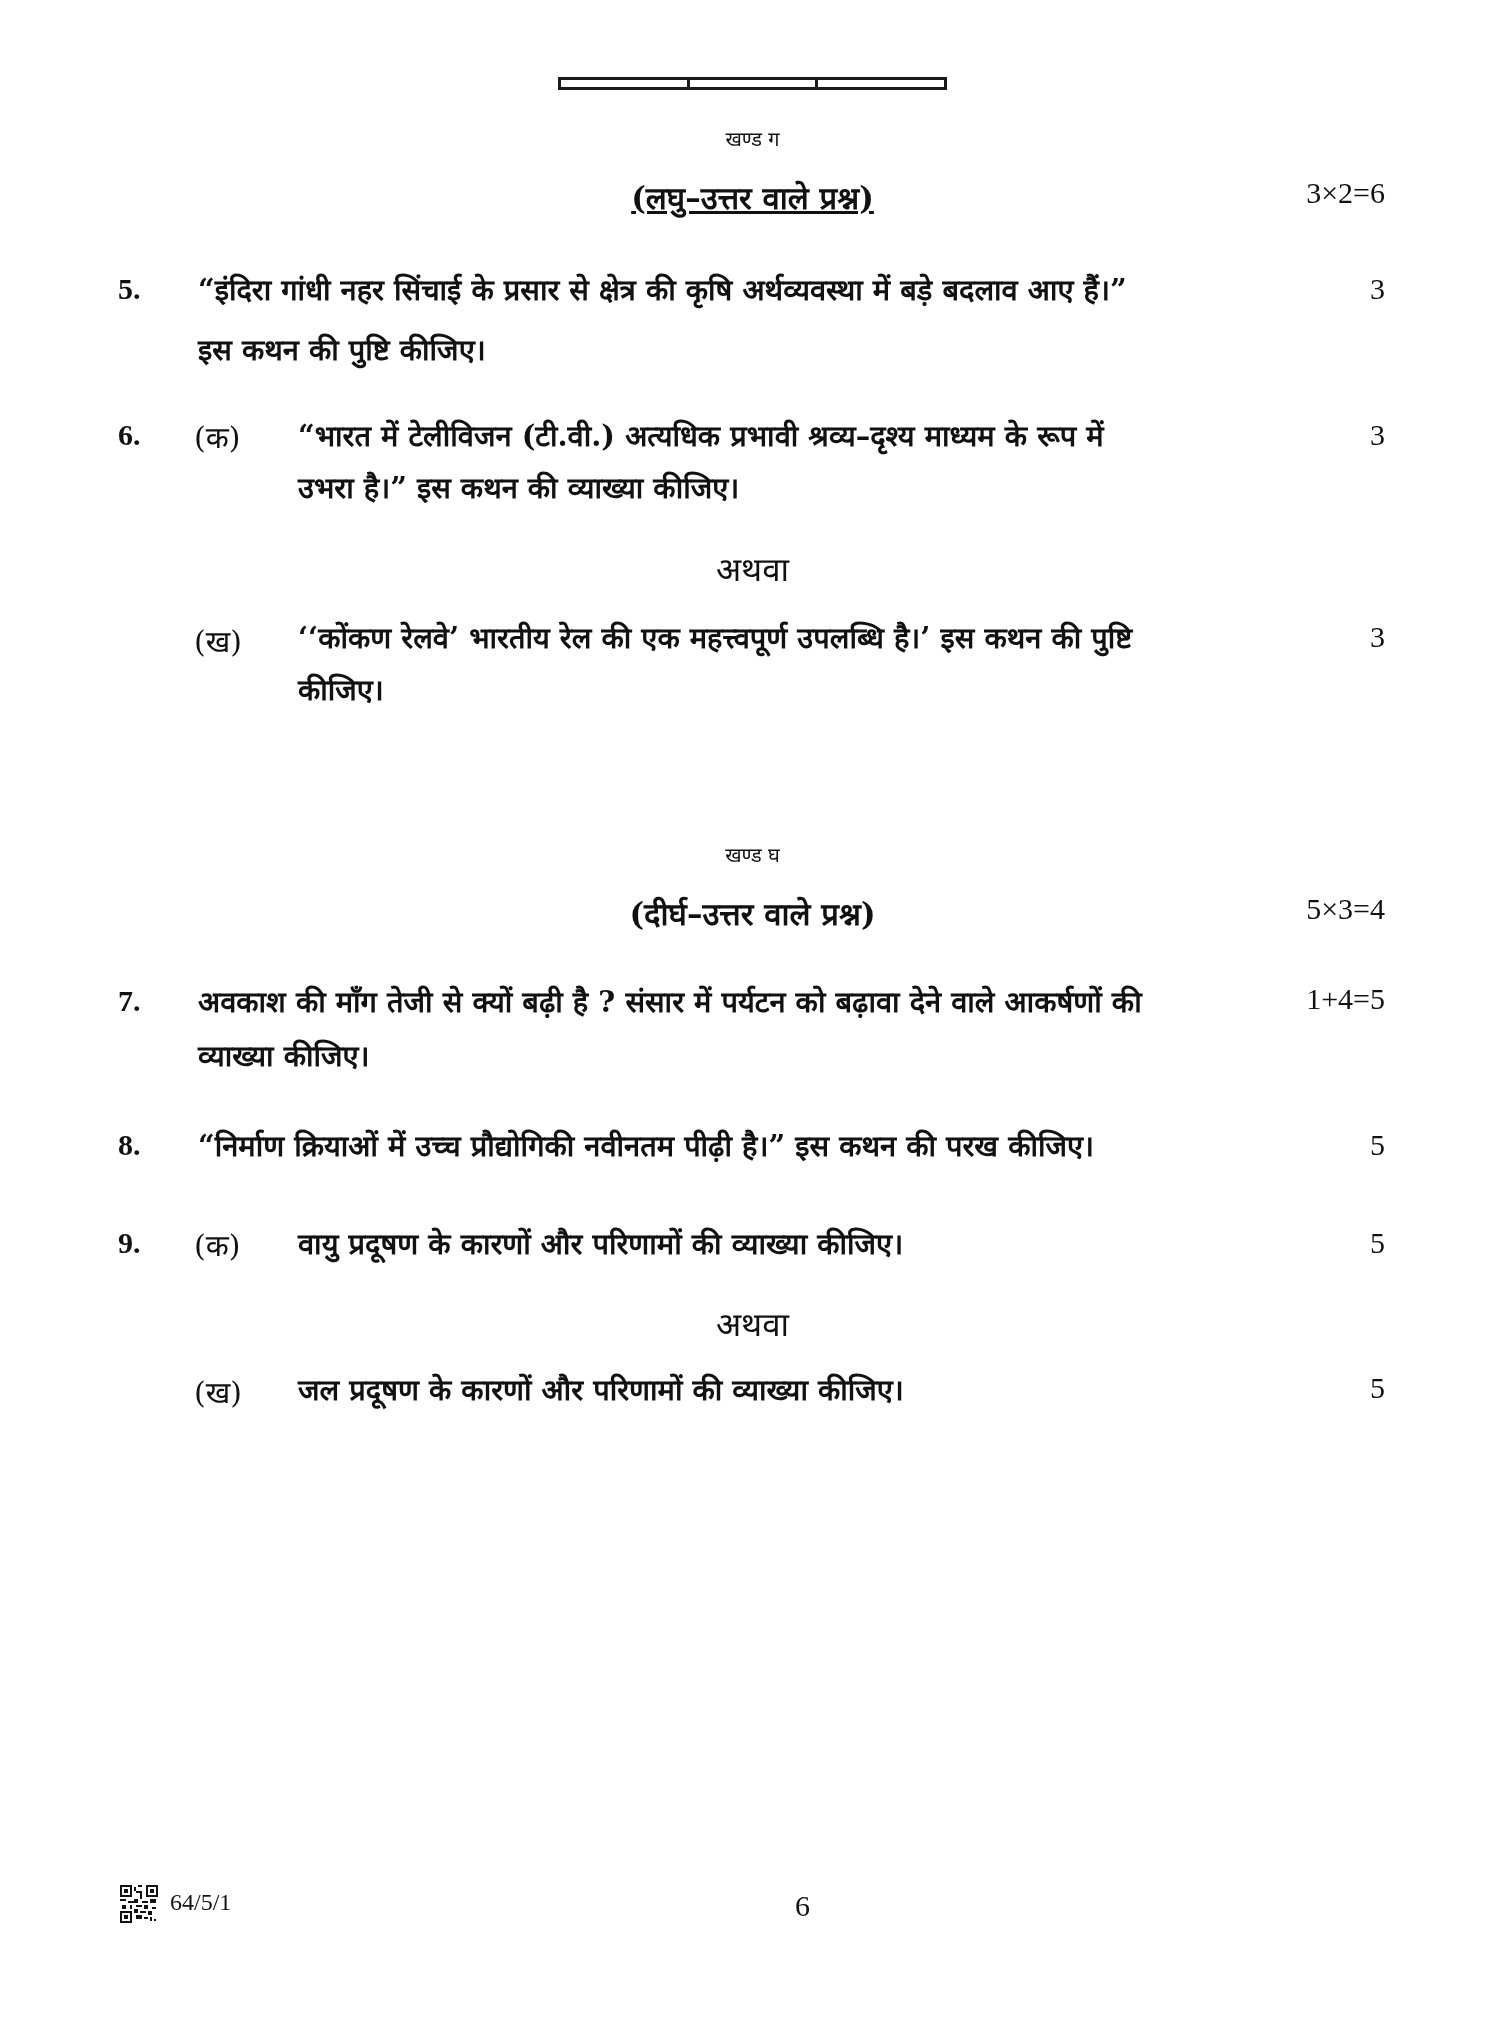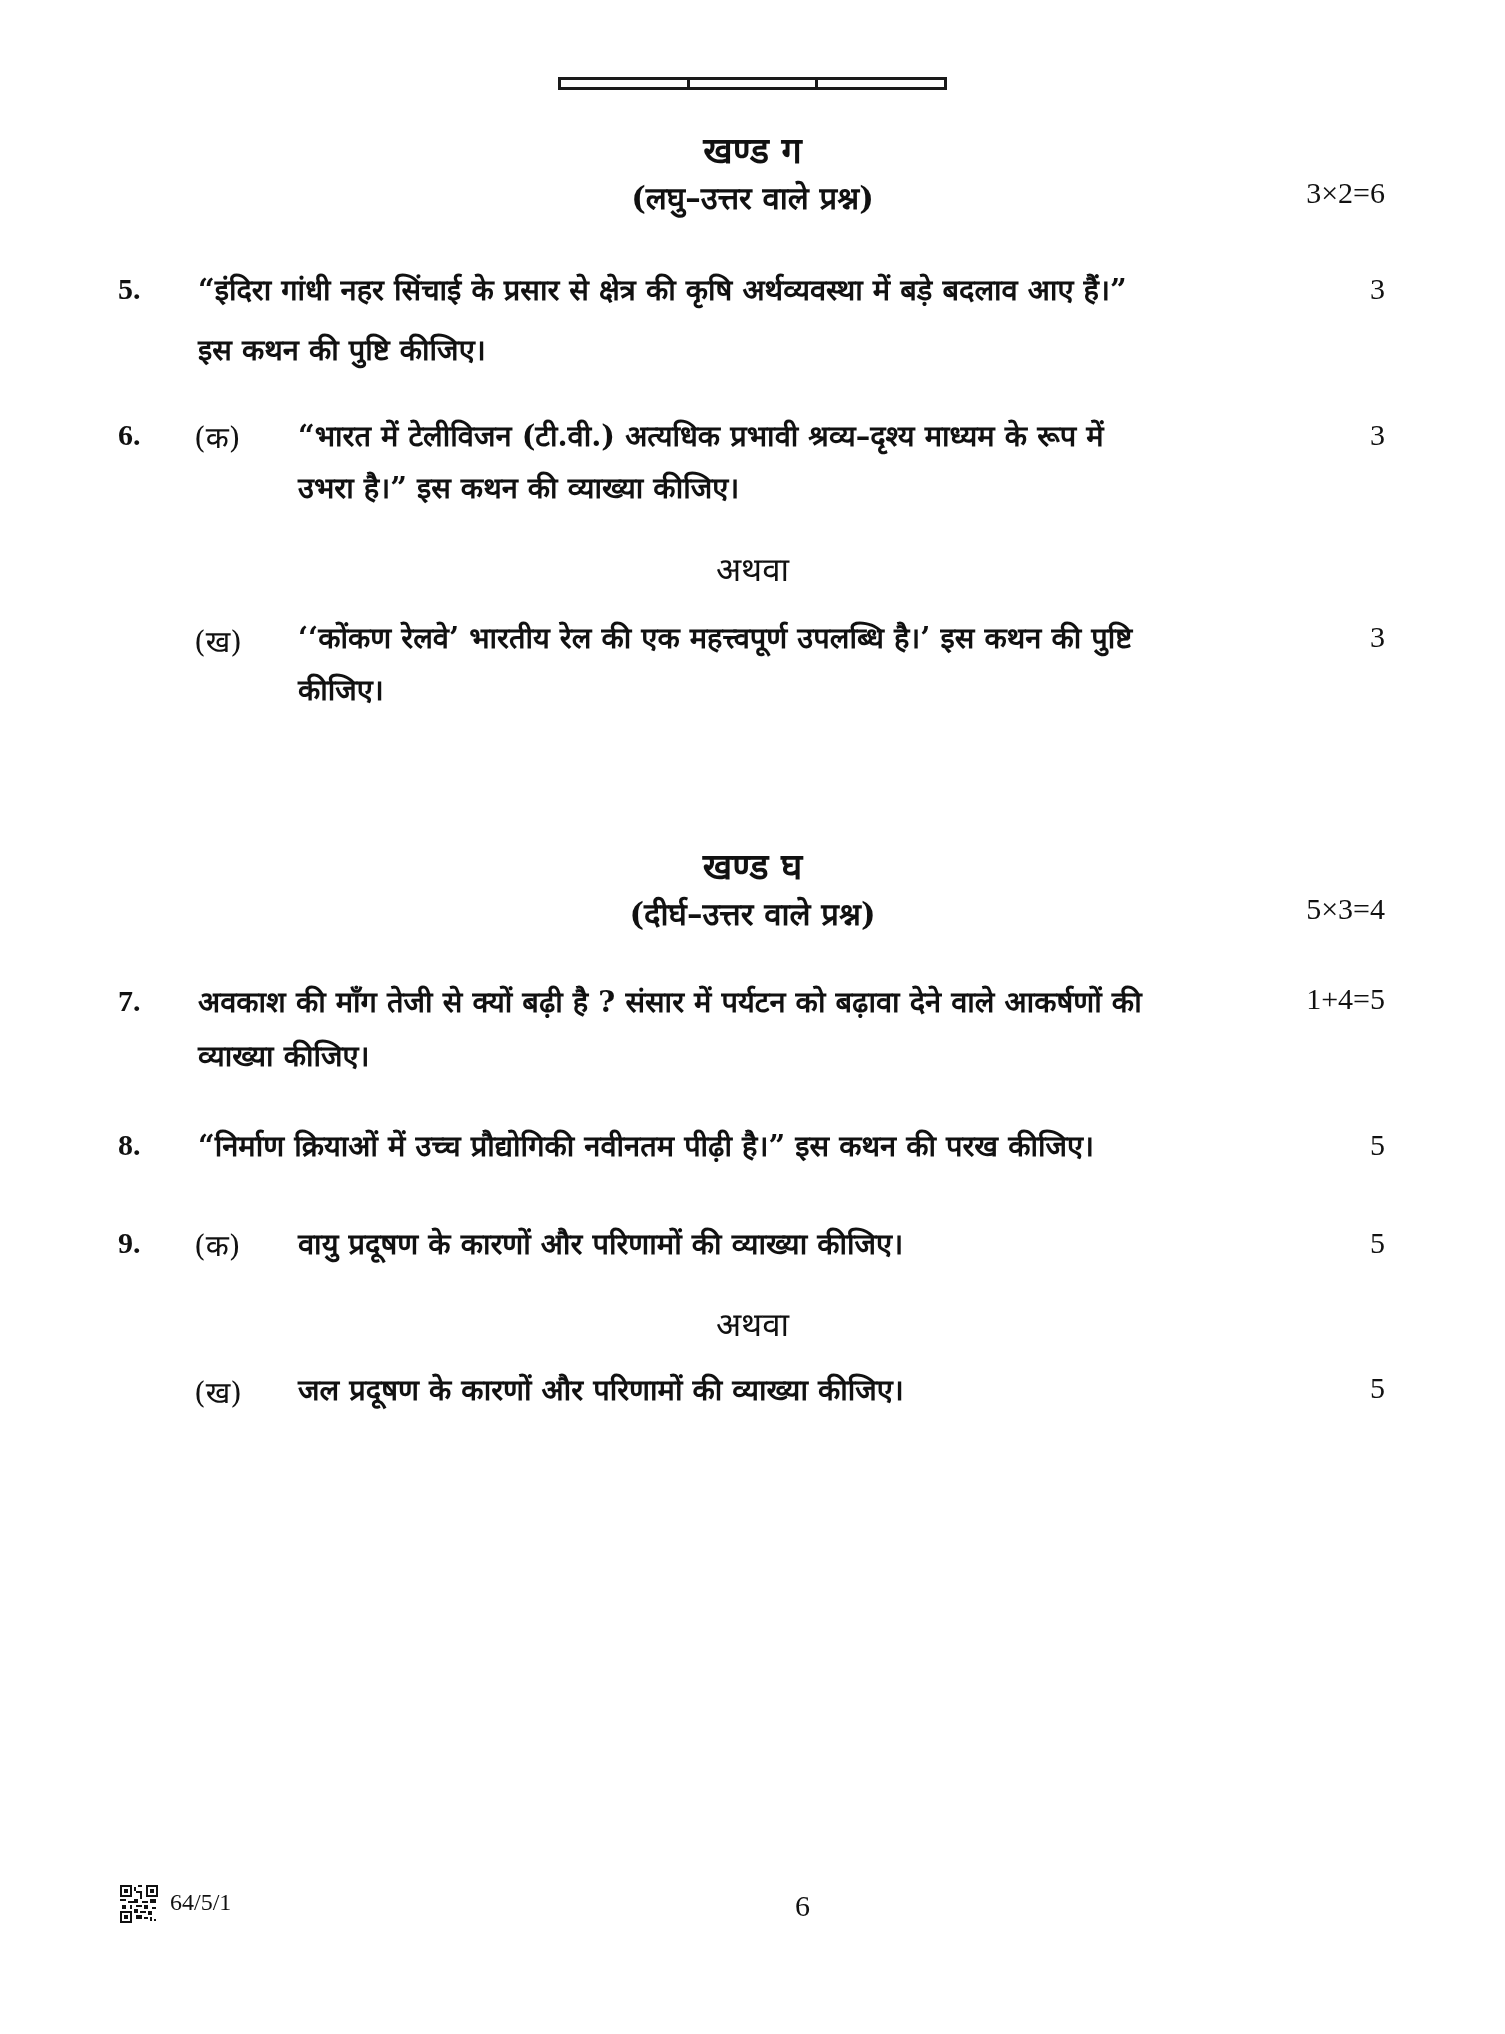--- a/index.html
+++ b/index.html
@@ -9,21 +9,21 @@
     color: #111111;
   }
   .abs { position: absolute; }
   .rule {
     left: 558px; top: 77px; width: 389px; height: 13px;
     border: 3px solid #1a1a1a; box-sizing: border-box; display: flex;
   }
   .rule .seg { flex: 1; border-right: 3px solid #1a1a1a; }
   .rule .seg:last-child { border-right: none; }
   .center { left: 0; width: 1505px; text-align: center; }
-  .section-title { font-weight: bold; font-size: 36px; }
+  .section-title { font-weight: normal; font-size: 20px; }
   .section-sub { font-weight: bold; font-size: 31px; }
   .marks {
     right: 120px; text-align: left;
     font-family: "Liberation Serif", serif; font-size: 30px;
   }
   .qnum { left: 118px; font-weight: bold; font-size: 30px; font-family: "Liberation Serif", serif; }
   .sub { left: 194px; font-size: 30px; }
   .qtext { font-size: 29px; font-weight: bold; line-height: 52px; }
   .or { font-weight: normal; font-size: 33px; }
   .footer-code { left: 170px; top: 1889px; font-family: "Liberation Serif", serif; font-size: 24px; }
@@ -33,21 +33,21 @@
 </head>
 <body>
 
 <div class="abs rule">
   <div class="seg"></div>
   <div class="seg"></div>
   <div class="seg"></div>
 </div>
 
 <div class="abs center section-title" style="top:125px;">खण्ड ग</div>
-<div class="abs center section-sub" style="top:176px;">(लघु–उत्तर वाले प्रश्न)</div>
+<div class="abs center section-sub" style="top:176px;text-decoration:underline;">(लघु–उत्तर वाले प्रश्न)</div>
 <div class="abs marks" style="top:176px;">3×2=6</div>
 
 <div class="abs qnum" style="top:272px;">5.</div>
 <div class="abs qtext" style="left:198px; top:264px;">“इंदिरा गांधी नहर सिंचाई के प्रसार से क्षेत्र की कृषि अर्थव्यवस्था में बड़े बदलाव आए हैं।”</div>
 <div class="abs qtext" style="left:198px; top:324px;">इस कथन की पुष्टि कीजिए।</div>
 <div class="abs marks" style="top:272px;">3</div>
 
 <div class="abs qnum" style="top:418px;">6.</div>
 <div class="abs sub" style="top:416px;">(क)</div>
 <div class="abs qtext" style="left:298px; top:410px;">“भारत में टेलीविजन (टी.वी.) अत्यधिक प्रभावी श्रव्य–दृश्य माध्यम के रूप में</div>

